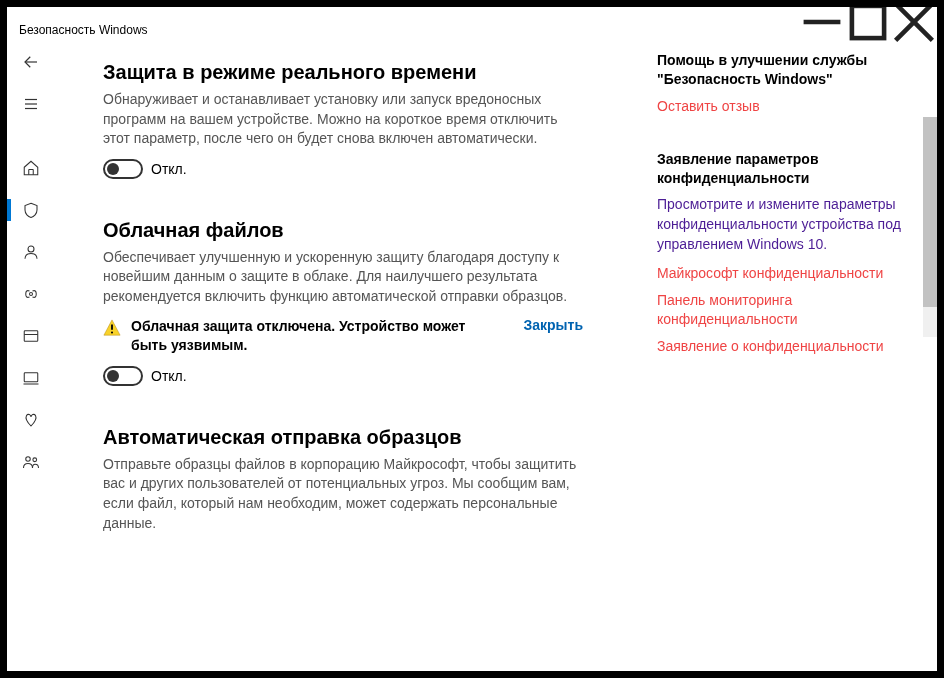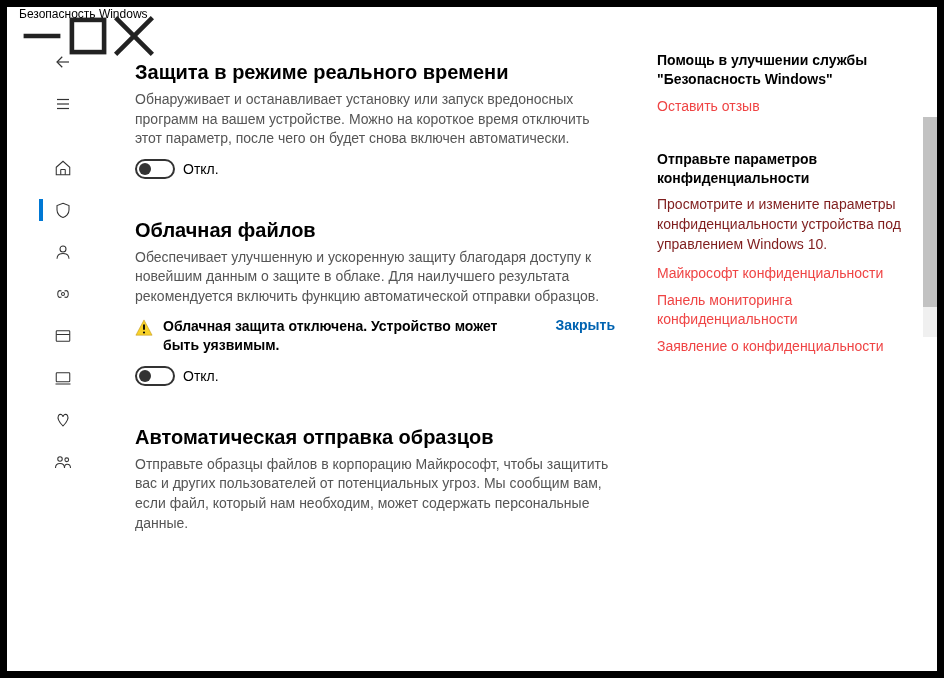--- a/index.html
+++ b/index.html
@@ -7,39 +7,37 @@
     font-family: "Segoe UI", Arial, sans-serif;
     background: #fff;
     width: 944px;
     height: 678px;
     overflow: hidden;
     border: 7px solid #000;
     position: relative;
   }
   .titlebar {
     display: flex;
-    align-items: flex-start;
+    align-items: flex-end;
     height: 30px;
     padding-left: 12px;
     font-size: 12px;
     color: #000;
-    flex-direction: column;
   }
   .titlebar-caption { flex: 1; }
   .win-controls { display: flex; }
   .win-btn {
     width: 46px; height: 30px;
     display: flex; align-items: center; justify-content: center;
     font-size: 11px; color: #222;
   }
   .content {
     display: flex;
     height: calc(100% - 30px);
     position: relative;
-    padding-left: 32px;
   }
   .navrail {
     width: 48px;
     display: flex;
     flex-direction: column;
     padding-top: 4px;
   }
   .nav-btn {
     width: 48px; height: 42px;
     display: flex; align-items: center; justify-content: center;
@@ -122,21 +120,21 @@
     font-size: 14px;
   }
   .side-block { margin-bottom: 34px; }
   .side-title {
     font-weight: 600;
     color: #000;
     line-height: 1.35;
     margin-bottom: 8px;
   }
   .side-desc {
-    color: #7f1d1d;
+    color: #4c1d95;
     line-height: 1.4;
     margin-bottom: 10px;
   }
   .side-link {
     color: #ef4444;
     display: block;
     margin-bottom: 8px;
     line-height: 1.35;
     cursor: pointer;
   }
@@ -286,21 +284,21 @@
       <div class="section-desc">Отправьте образцы файлов в корпорацию Майкрософт, чтобы защитить вас и других пользователей от потенциальных угроз. Мы сообщим вам, если файл, который нам необходим, может содержать персональные данные.</div>
     </div>
   </div>
 
   <div class="sidepanel">
     <div class="side-block">
       <div class="side-title">Помощь в улучшении службы "Безопасность Windows"</div>
       <span class="side-link">Оставить отзыв</span>
     </div>
     <div class="side-block">
-      <div class="side-title">Отправьте параметров конфиденциальности</div>
+      <div class="side-title">Заявление параметров конфиденциальности</div>
       <div class="side-desc">Просмотрите и измените параметры конфиденциальности устройства под управлением Windows 10.</div>
       <span class="side-link">Майкрософт конфиденциальности</span>
       <span class="side-link">Панель мониторинга конфиденциальности</span>
       <span class="side-link">Заявление о конфиденциальности</span>
     </div>
   </div>
 
   <div class="scrollbar-track"></div>
   <div class="scrollbar-thumb"></div>
 </div>

